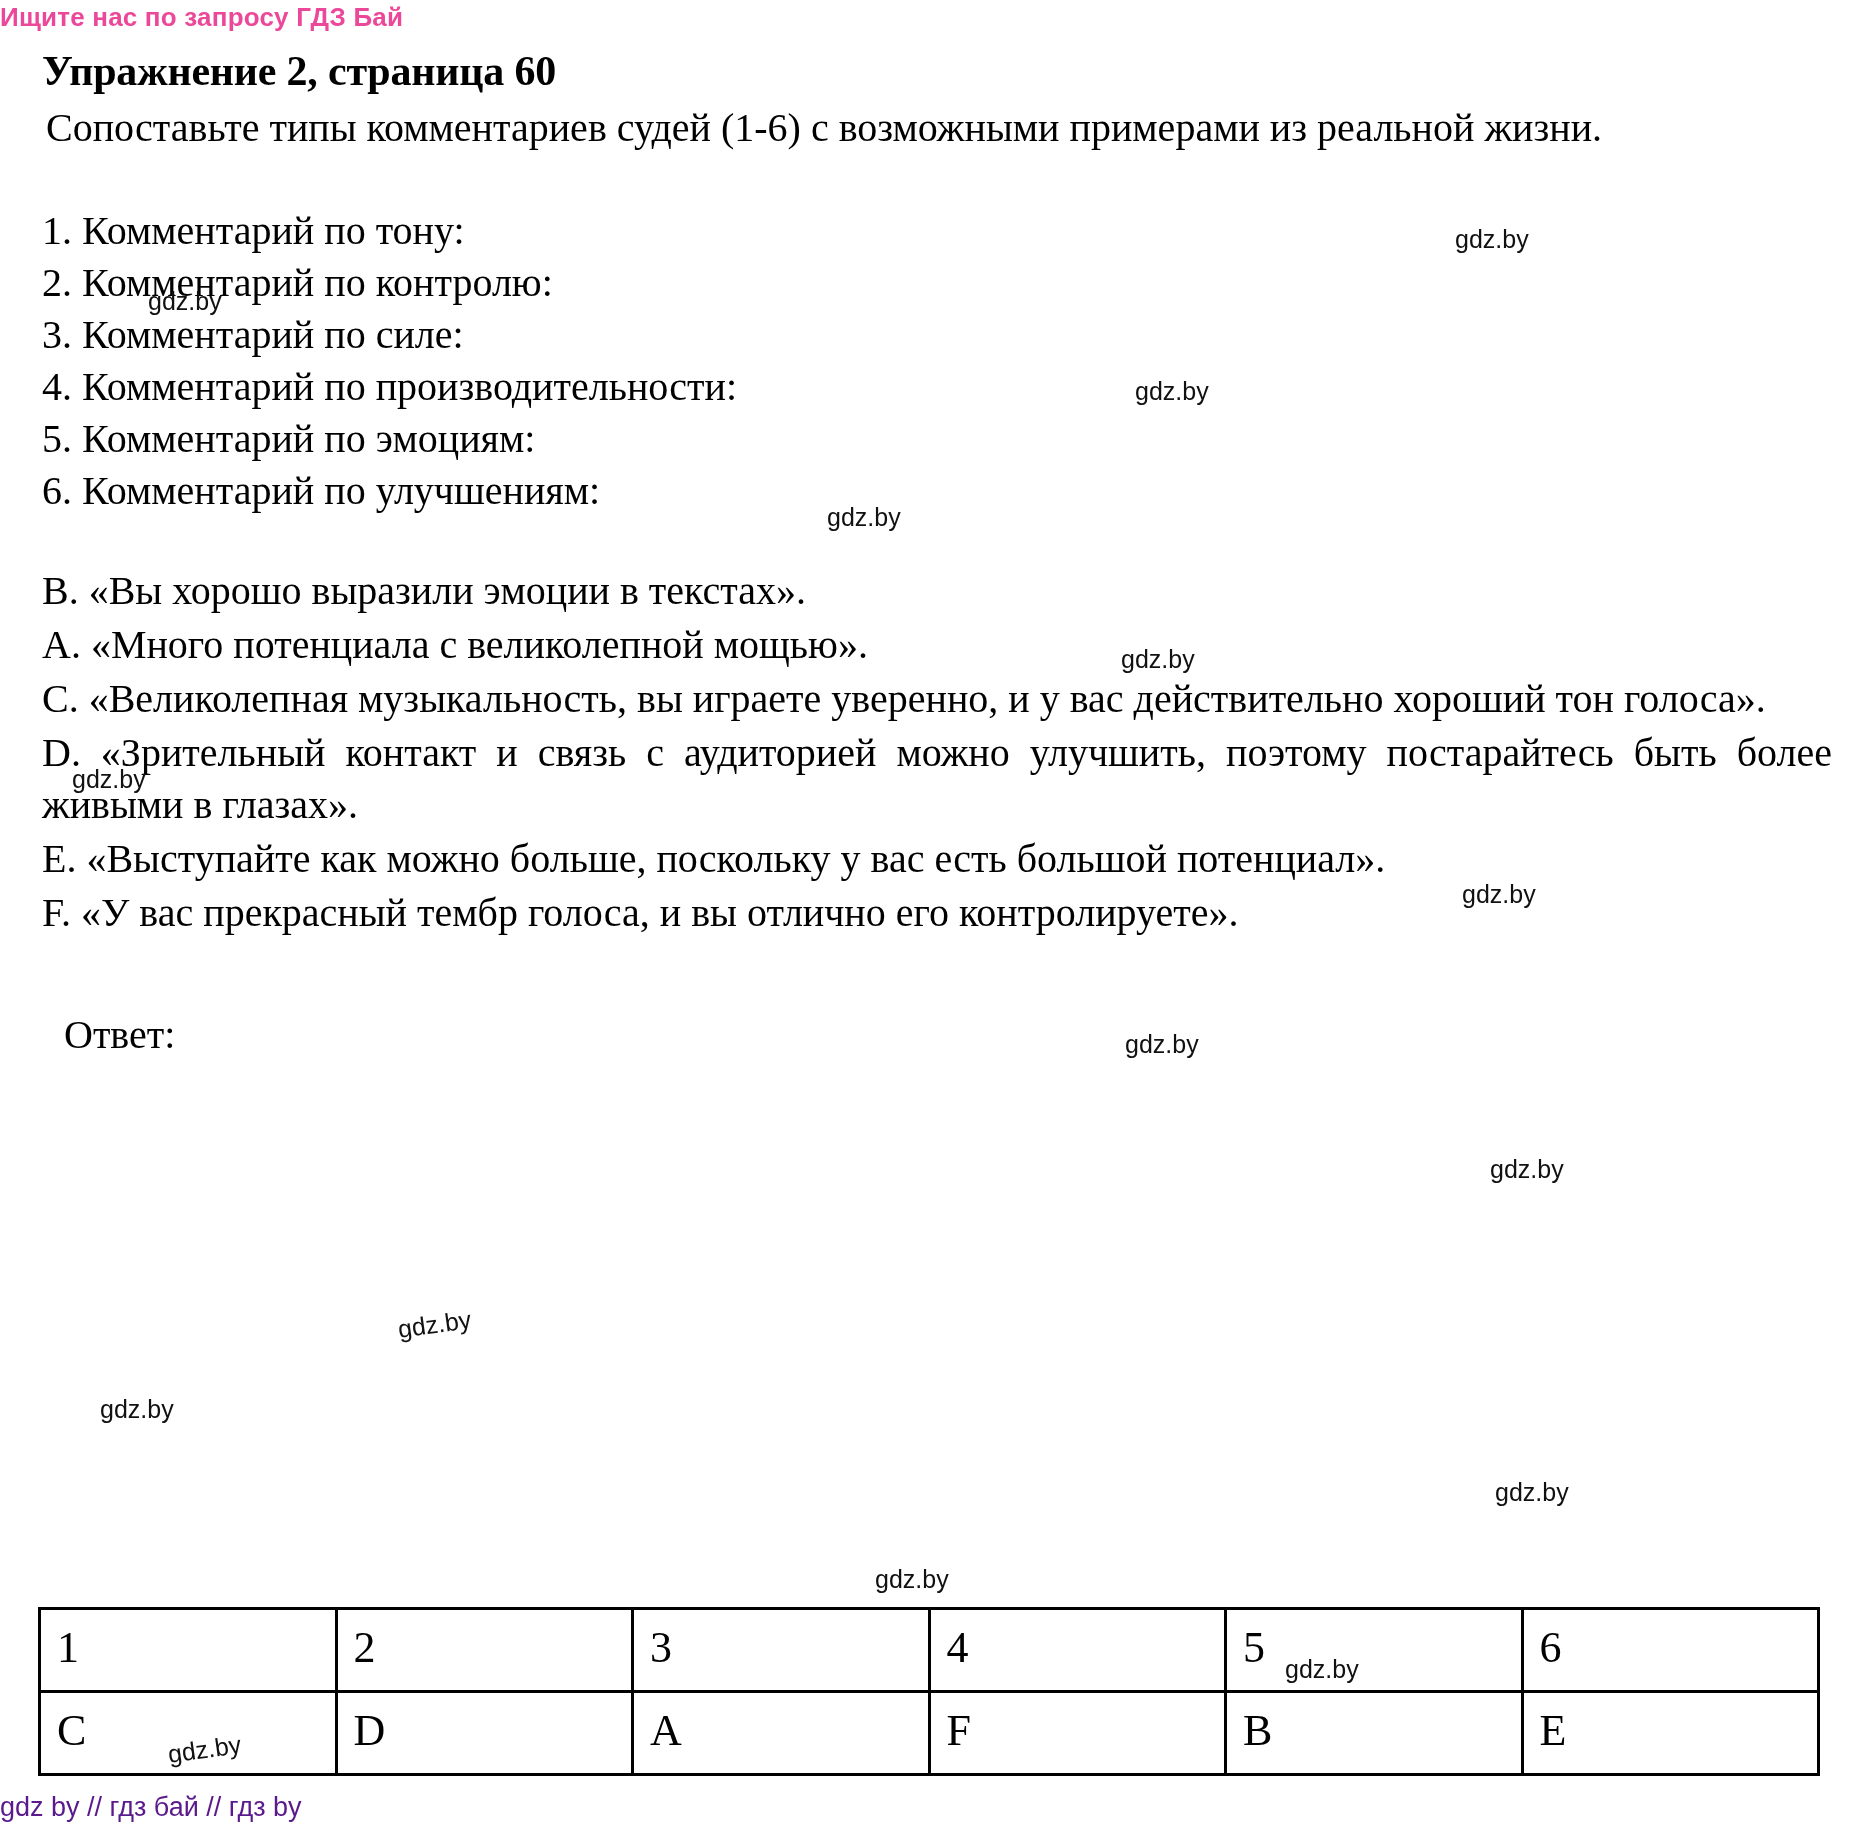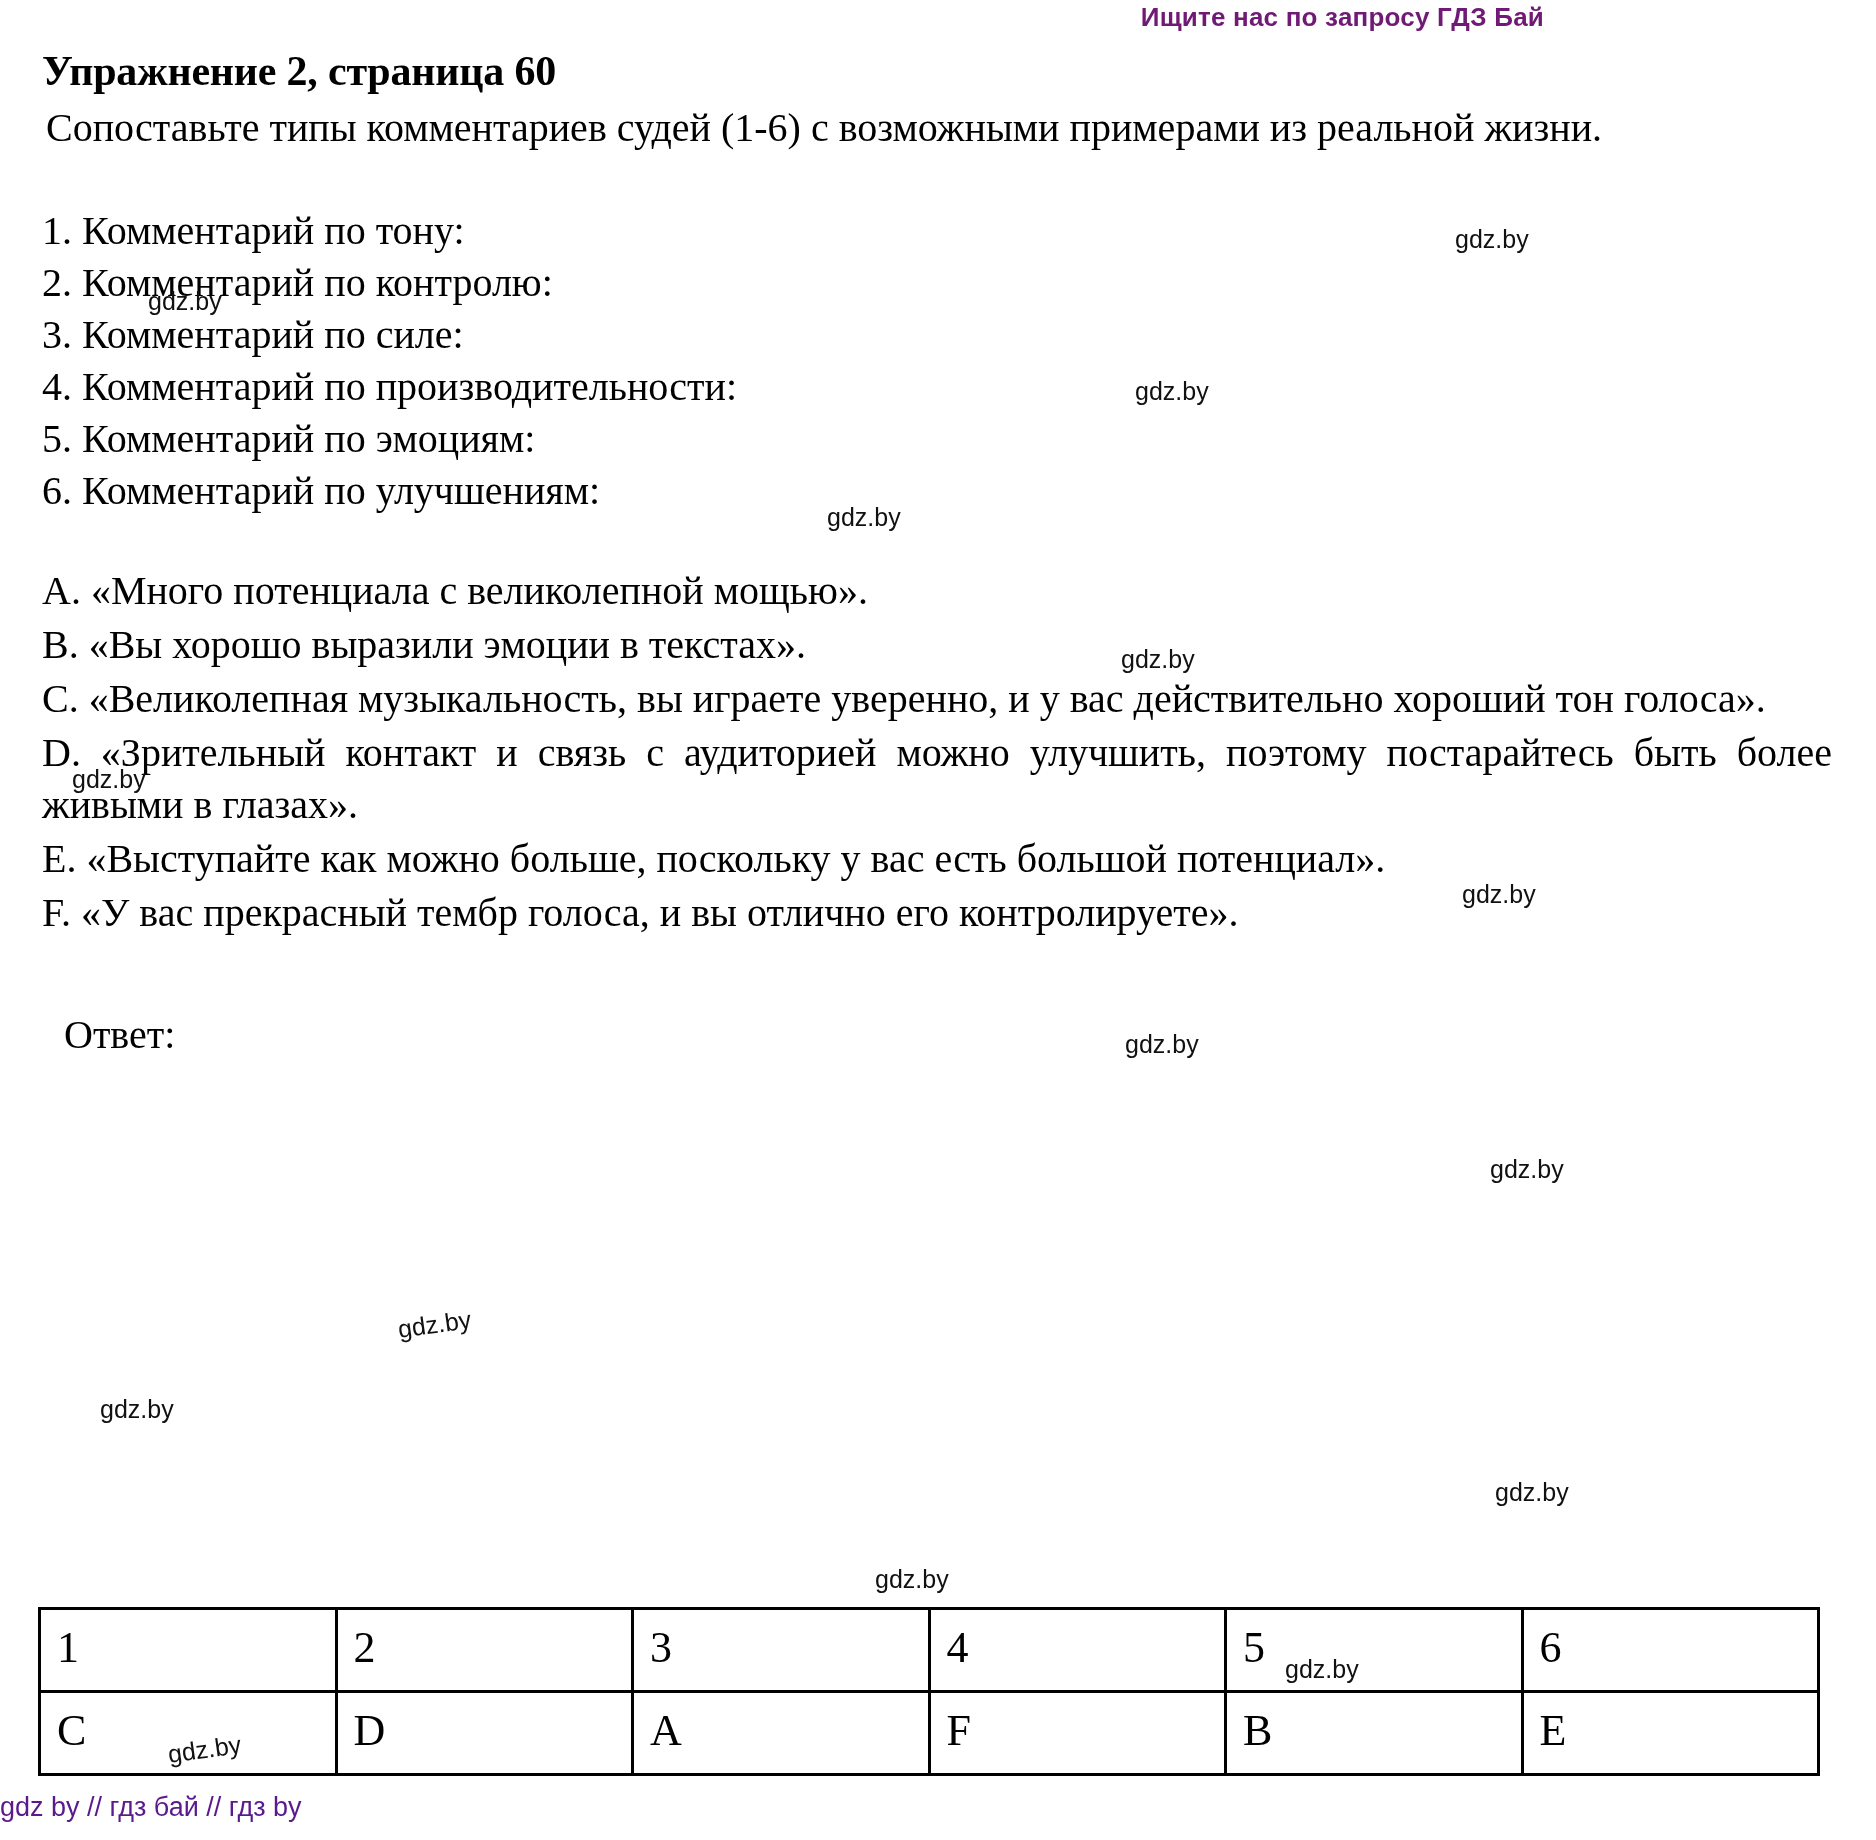--- a/index.html
+++ b/index.html
@@ -15,25 +15,25 @@
     color: #000000;
     overflow: hidden;
   }
 
   
   .promo-banner {
     position: absolute;
     top: 2px;
     left: 0;
     width: 1544px;
-    text-align: right;
+    text-align: left;
     font-family: "Liberation Sans", sans-serif;
     font-size: 26px;
     font-weight: 700;
-    color: #701a75;
+    color: #ec4899;
     letter-spacing: 0.2px;
     white-space: nowrap;
   }
 
   
   .page-body {
     position: absolute;
     top: 48px;
     left: 42px;
     width: 1790px;
@@ -149,22 +149,22 @@
     <li>2. Комментарий по контролю:</li>
     <li>3. Комментарий по силе:</li>
     <li>4. Комментарий по производительности:</li>
     <li>5. Комментарий по эмоциям:</li>
     <li>6. Комментарий по улучшениям:</li>
   </ul>
 
   <div class="spacer-md"></div>
 
   <ul class="lettered-list">
+    <li class="nowrap-line">B. «Вы хорошо выразили эмоции в текстах».</li>
     <li class="nowrap-line">A. «Много потенциала с великолепной мощью».</li>
-    <li class="nowrap-line">B. «Вы хорошо выразили эмоции в текстах».</li>
     <li>C. «Великолепная музыкальность, вы играете уверенно, и у вас действительно хороший тон голоса».</li>
     <li>D. «Зрительный контакт и связь с аудиторией можно улучшить, поэтому постарайтесь быть более живыми в глазах».</li>
     <li>E. «Выступайте как можно больше, поскольку у вас есть большой потенциал».</li>
     <li class="nowrap-line">F. «У вас прекрасный тембр голоса, и вы отлично его контролируете».</li>
   </ul>
 
   <div class="spacer-lg"></div>
 
   <p class="answer-label">Ответ:</p>
 </div>

